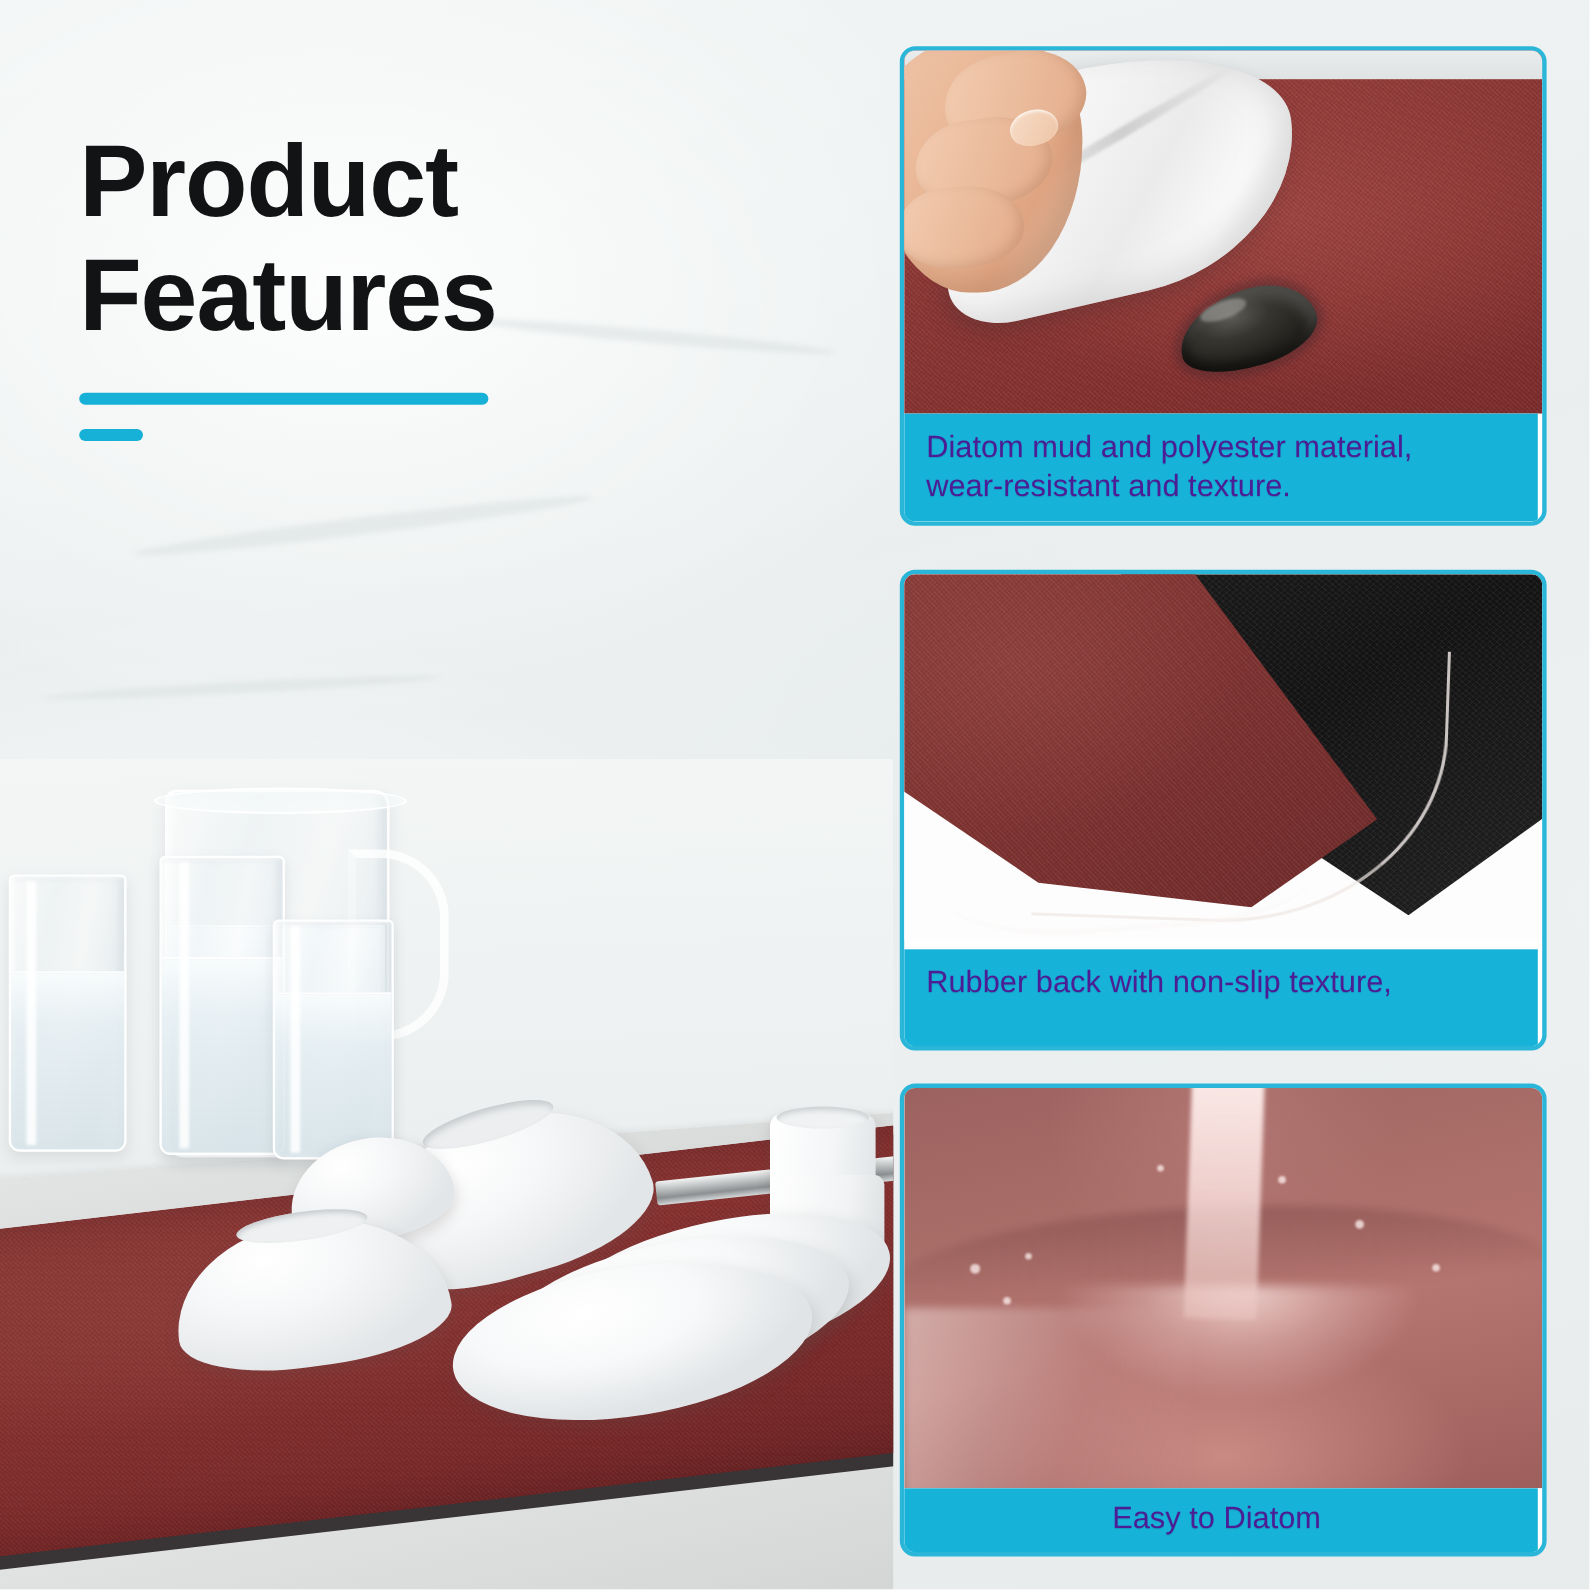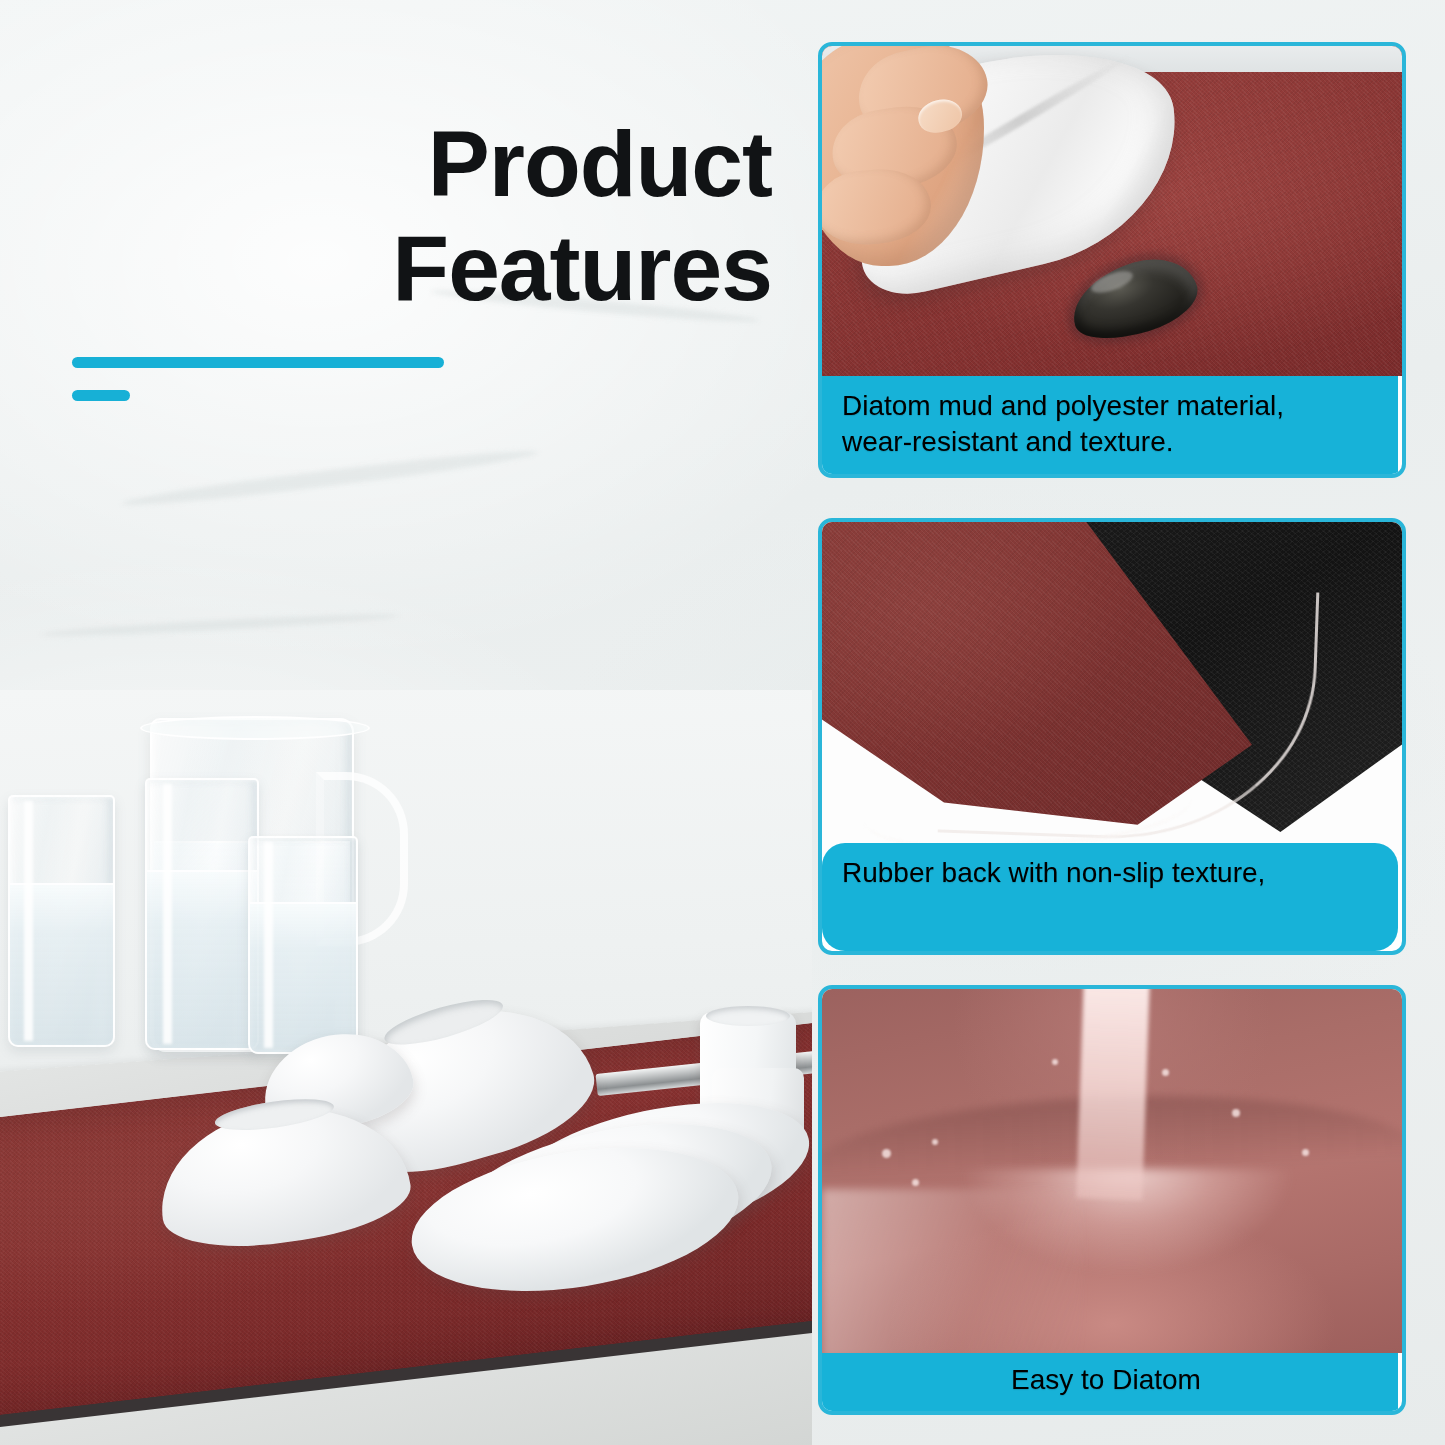--- a/index.html
+++ b/index.html
@@ -38,21 +38,20 @@
   .headline {
     position: absolute;
     left: 72px;
     top: 112px;
     width: 700px;
     color: #111315;
     font-size: 93px;
     font-weight: bold;
     line-height: 1.12;
     letter-spacing: -1px;
-    text-align: right;
   }
   .headline .l2 { display: block; }
 
   .rule-long {
     position: absolute;
     left: 72px;
     top: 357px;
     width: 372px;
     height: 11px;
     border-radius: 6px;
@@ -310,29 +309,29 @@
     overflow: hidden;
   }
   .panel-1 .photo { height: 330px; }
   .panel-2 .photo { height: 333px; }
   .panel-3 .photo { height: 364px; }
 
   .caption {
     position: absolute;
     left: 0; right: 4px; bottom: 0;
     background: #17b2d8;
-    color: #000000;
+    color: #4c1d95;
     font-size: 28px;
     line-height: 1.3;
     padding: 12px 28px 14px 20px;
     box-sizing: border-box;
     text-shadow: 0 1px 1px rgba(0,0,0,0.13);
   }
   .panel-1 .caption { height: 98px; text-align: left; }
-  .panel-2 .caption { height: 108px; text-align: left; border-radius: 23px; }
+  .panel-2 .caption { height: 88px; text-align: left; }
   .panel-2 .caption .cl2 { display: block; text-align: center; }
   .panel-3 .caption { height: 58px; text-align: center; padding-top: 9px; }
 
   
   .p1-mat {
     position: absolute;
     inset: -4px;
     background:
       radial-gradient(ellipse 80% 70% at 60% 45%, #9c4340 0%, rgba(156,67,64,0) 70%),
       linear-gradient(160deg, #96403d 0%, #8d3836 35%, #83302f 70%, #7a2b2b 100%);

